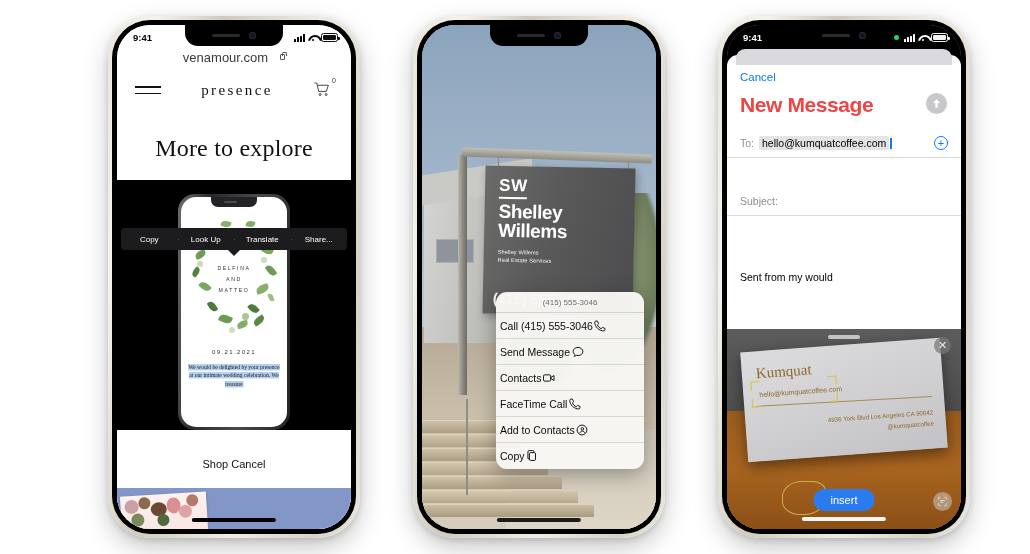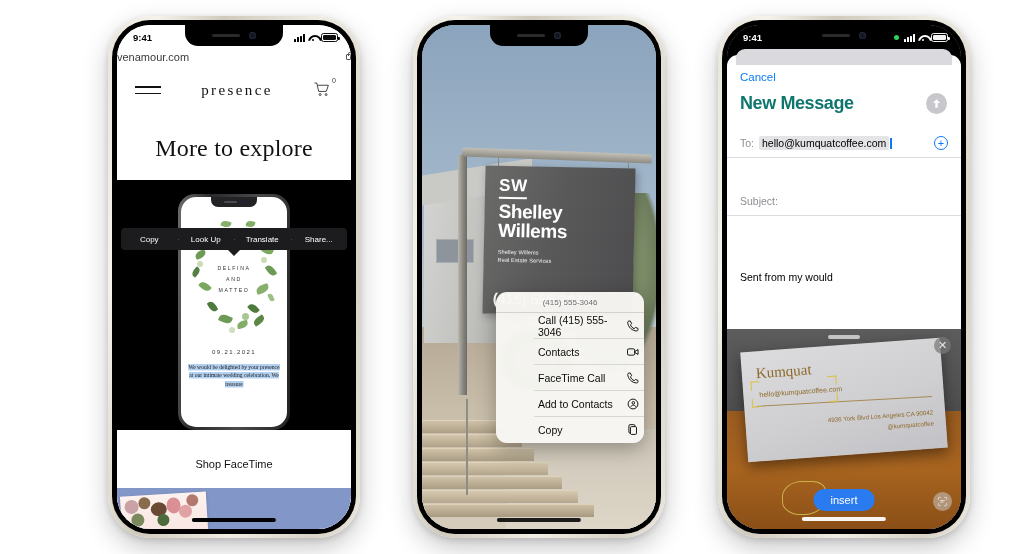--- a/index.html
+++ b/index.html
@@ -74,22 +74,22 @@
     width: 36%; height: 4px; border-radius: 3px; z-index: 38;
   }
   .homebar.dark { background: #000; }
   .homebar.light { background: #fff; opacity:.95 }
 
   
   #phone1 { left: 108px; top: 16px; width: 252px; height: 522px; }
   .p1-body { position: absolute; inset: 0; background: #fff; }
   .url-bar {
     position: absolute; top: 22px; left:0; right:0; height: 20px;
-    display:flex; align-items:center; justify-content:space-between; gap:10px;
-    font-size: 11px; color:#3a3a3a;
+    display:flex; align-items:center; justify-content:center; gap:10px;
+    font-size: 13px; color:#3a3a3a;
   }
   .lock { width:5px;height:6px;border:1px solid #555;border-radius:1px; position:relative; margin-left:2px }
   .lock::before{content:"";position:absolute;left:1px;top:-3px;width:3px;height:3px;border:1px solid #555;border-bottom:none;border-radius:2px 2px 0 0}
   .p1-nav {
     position: absolute; top: 45px; left:0;right:0; height: 40px;
     display:flex; align-items:center; justify-content:space-between; padding: 0 18px;
   }
   .hamburger { display:flex; flex-direction:column; gap:5px; width:26px }
   .hamburger span { height:1.4px; background:#111; display:block }
   .brand { font-family:"Liberation Serif", serif; font-size:15px; letter-spacing:2.4px; color:#111; font-weight:400 }
@@ -239,45 +239,44 @@
     background:rgba(248,247,244,.97);
     border-radius:11px; overflow:hidden; z-index:30;
     box-shadow:0 6px 20px rgba(0,0,0,.3);
     font-size:10.5px; color:#0b0b0b;
   }
   .ctx-head {
     text-align:center; font-size:8px; color:#6d6d70;
     padding:6px 0 5px; border-bottom:.5px solid #d3d2cd;
   }
   .ctx-item {
-    display:flex; align-items:center; justify-content:space-between;
+    display:flex; align-items:center; justify-content:flex-start;
     padding:0 4px; height:26px;
     border-bottom:.5px solid #d7d6d1;
-    margin-left:38px;
   }
   .ctx-item:last-child { border-bottom:none }
   .ctx-item .ico { width:15px; height:15px; color:#0b0b0b; display:flex;align-items:center;justify-content:center }
   .ctx-item .ico svg { width:14px;height:14px; fill:none; stroke:currentColor; stroke-width:1.6 }
 
   
   #phone3 { left: 718px; top: 16px; width: 252px; height: 522px; }
   .p3-root { position:absolute; inset:0; background:#000 }
   .p3-behind { position:absolute; top:0;left:0;right:0;height:46px;background:#000 }
   .sheet {
     position:absolute; left:0; right:0; top:30px; bottom:0;
     background:#fff; border-radius:11px 11px 0 0; overflow:hidden;
   }
   .sheet-back {
     position:absolute; left:9px; right:9px; top:24px; height:16px;
     background:#d9d9de; border-radius:9px 9px 0 0;
     z-index:1;
   }
   .grabber { position:absolute; top:6px; left:50%; transform:translateX(-50%); width:34px;height:4px;border-radius:3px;background:#c4c4c6 }
   .cancel { position:absolute; top:16px; left:13px; font-size:11.5px; color:#0a7bf5 }
-  .newmsg { position:absolute; top:38px; left:13px; font-size:18px; font-weight:bold; color:#0f766e; letter-spacing:-.4px }
+  .newmsg { position:absolute; top:38px; left:13px; font-size:21px; font-weight:bold; color:#ef4444; letter-spacing:-.4px }
   .sendbtn {
     position:absolute; top:38px; right:14px; width:21px;height:21px;border-radius:50%;
     background:#c7c7cc; display:flex; align-items:center; justify-content:center;
   }
   .sendbtn svg{width:13px;height:13px;fill:#fff}
   .field {
     position:absolute; left:0; right:0; height:29px;
     border-bottom:.5px solid #dcdce0;
     display:flex; align-items:center; padding:0 13px;
     font-size:10.5px;
@@ -450,21 +449,21 @@
         </div>
 
         <div class="callout">
           <span class="it">Copy</span>
           <span class="it">Look Up</span>
           <span class="it">Translate</span>
           <span class="it">Share...</span>
         </div>
         <div class="callout-arrow"></div>
 
-        <div class="p1-shop">Shop FaceTime</div>
+        <div class="p1-shop">Shop Cancel</div>
 
         <div class="p1-bottom">
           <div class="p1-card">
             <span class="fl" style="left:4px;top:4px;width:14px;height:14px;background:#caa1a7"></span>
             <span class="fl" style="left:18px;top:2px;width:12px;height:12px;background:#8a6b4b"></span>
             <span class="fl" style="left:30px;top:8px;width:16px;height:14px;background:#6b4a33"></span>
             <span class="fl" style="left:46px;top:4px;width:14px;height:16px;background:#d98f94"></span>
             <span class="fl" style="left:58px;top:12px;width:13px;height:13px;background:#e0a2a4"></span>
             <span class="fl" style="left:10px;top:18px;width:13px;height:13px;background:#7b8a5e"></span>
             <span class="fl" style="left:36px;top:20px;width:12px;height:12px;background:#4e6b3e"></span>
@@ -534,20 +533,28 @@
 
           <div class="ctx-item">
             <span>Call (415) 555-3046</span>
             <span class="ico">
               <svg viewBox="0 0 24 24">
                   <path d="M5 3.5c-1 0-2 1-2 2 0 8 7.5 15 15.5 15 1 0 2-1 2-2v-2.4l-4.4-1.7-2 2.3c-3-1.4-5.3-3.7-6.6-6.7l2.3-2L7.4 3.5z"></path>
                 </svg>
             </span>
           </div>
 
+          <div class="ctx-item">
+            <span>Send Message</span>
+            <span class="ico">
+              <svg viewBox="0 0 24 24">
+                  <path d="M12 4.2c-4.7 0-8.4 3-8.4 6.8 0 2.2 1.3 4.1 3.3 5.3-.2 1.2-.8 2.3-1.6 3.1 1.6-.2 3-.8 4.1-1.6.8.2 1.7.3 2.6.3 4.7 0 8.4-3 8.4-6.8S16.7 4.2 12 4.2z"></path>
+                </svg>
+            </span>
+          </div>
 
           <div class="ctx-item">
             <span>Contacts</span>
             <span class="ico">
               <svg viewBox="0 0 24 24">
                   <rect x="2.6" y="6.6" width="12.2" height="10.8" rx="2.2"></rect>
                   <path d="M15.2 11l5.4-3.2v8.4L15.2 13z"></path>
                 </svg>
             </span>
           </div>

